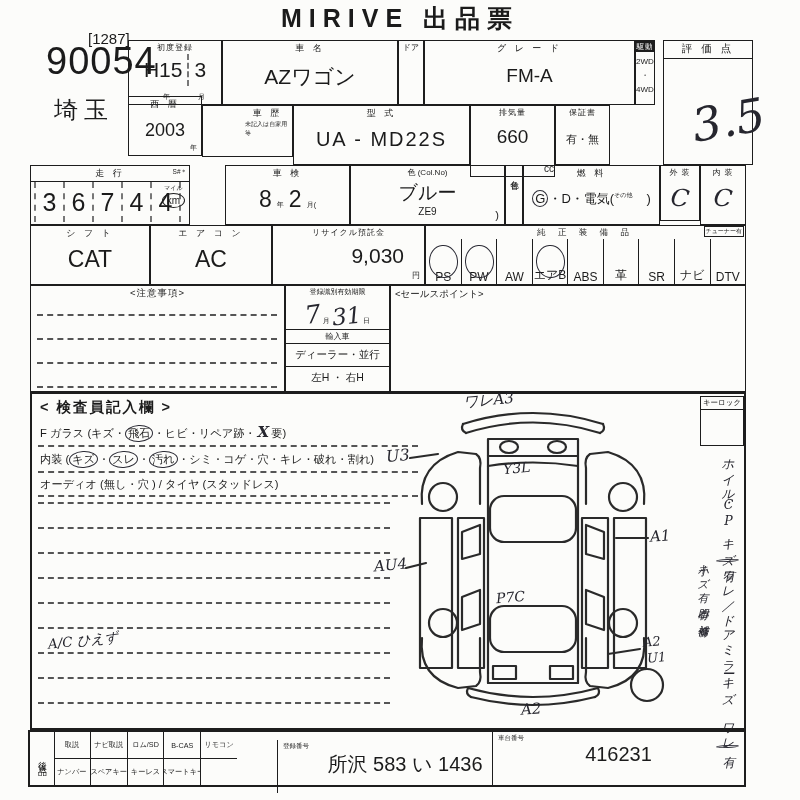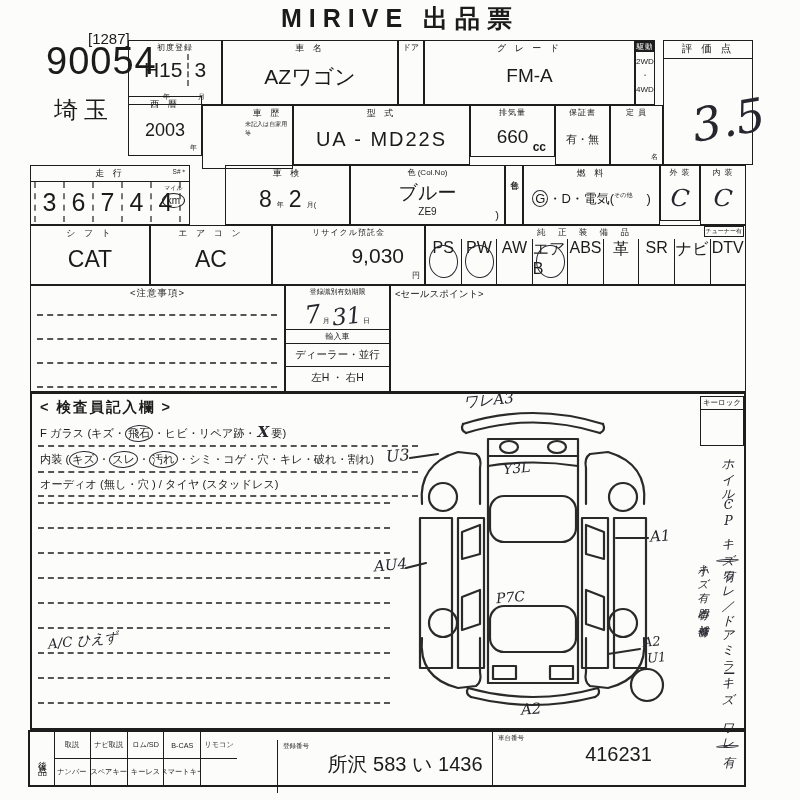--- a/index.html
+++ b/index.html
@@ -13,21 +13,21 @@
   .val{text-align:center;}
   .revlbl{background:#1d1d1d;color:#fff;letter-spacing:0;}
   .hand{font-family:"DejaVu Serif",serif;font-style:italic;color:#26262e;}
   .title{width:100%;text-align:center;font-size:25px;font-weight:bold;letter-spacing:7px;top:2px;left:0;}
   .dash{position:absolute;left:0;width:352px;border-bottom:2px dashed #555;}
   .insp-line{font-size:11.2px;white-space:nowrap;border-bottom:2px dashed #555;
              padding:2px 0 3px 2px;margin-bottom:2px;width:378px;}
   .circled{display:inline-block;border:1.6px solid #2b2b35;border-radius:50%;padding:0 2px;transform:rotate(-3deg);}
   .xmark{font-size:15px;font-weight:bold;padding:0 2px;}
   .equip-row{position:absolute;left:0;top:13px;right:0;bottom:0;display:flex;}
-  .equip-cell{flex:1;position:relative;border-left:1.5px solid #1d1d1d;display:flex;align-items:flex-start;justify-content:center;font-size:16px;}
+  .equip-cell{flex:1;position:relative;border-left:1.5px solid #1d1d1d;display:flex;align-items:flex-end;justify-content:center;font-size:12px;}
   .equip-cell:first-child{border-left:none;}
   .oval{position:absolute;left:3px;right:3px;top:6px;bottom:6px;border:1.8px solid #2b2b35;border-radius:50%;transform:rotate(-4deg);}
   .digit{width:27px;text-align:center;font-size:25px;border-left:2px dashed #777;line-height:40px;}
   .anno{position:absolute;white-space:nowrap;transform:rotate(-5deg);}
   .vtext{position:absolute;writing-mode:vertical-rl;text-orientation:upright;letter-spacing:1px;white-space:nowrap;}
   .disp-row{position:absolute;display:flex;box-sizing:border-box;}
   .disp-cell{flex:1;border-right:1.5px solid #1d1d1d;display:flex;align-items:center;justify-content:center;
              font-size:7.2px;white-space:nowrap;overflow:hidden;}
   .disp-cell:last-child{border-right:none;}
   .unit{font-size:7px;}
@@ -81,45 +81,41 @@
     <div class="lbl" style="border-bottom:1.5px solid #1d1d1d;padding-bottom:2px;font-size:10.5px;">評 価 点</div>
     <div class="hand" style="position:absolute;left:28px;top:52px;font-size:46px;transform:rotate(-10deg);">3.5</div>
   </div>
 
   <div class="cell" style="left:128px;top:96px;width:74px;height:60px;">
     <div class="lbl">西  暦</div>
     <div class="val" style="font-size:18px;margin-top:9px;">2003</div>
     <span class="abs unit" style="right:4px;bottom:2px;">年</span>
   </div>
 
-  <div class="cell" style="left:202px;top:105px;width:91px;height:64px;padding-left:40px;">
+  <div class="cell" style="left:202px;top:105px;width:91px;height:52px;padding-left:40px;">
     <div class="lbl">車  歴</div>
     <div style="font-size:6px;padding-left:2px;">未記入は自家用等</div>
   </div>
 
   <div class="cell" style="left:293px;top:105px;width:177px;height:60px;">
     <div class="lbl">型  式</div>
     <div class="val" style="font-size:20px;margin-top:8px;letter-spacing:2px;">UA - MD22S</div>
   </div>
 
-  <div class="cell" style="left:470px;top:105px;width:85px;height:52px;">
+  <div class="cell" style="left:470px;top:105px;width:85px;height:72px;">
     <div class="lbl small">排気量</div>
     <div class="val" style="font-size:19px;margin-top:8px;">660</div>
-    <span class="abs" style="right:8px;bottom:2px;font-size:12px;font-weight:bold;">cc</span>
+    <span class="abs" style="right:0;bottom:2px;font-size:10px;">cc</span>
   </div>
 
   <div class="cell" style="left:555px;top:105px;width:55px;height:60px;">
     <div class="lbl small">保証書</div>
     <div class="val" style="font-size:11px;margin-top:14px;">有・無</div>
   </div>
 
-  <div class="cell" style="left:610px;top:105px;width:53px;height:60px;">
-    <div class="lbl small">定  員</div>
-    <span class="abs unit" style="right:4px;bottom:2px;">名</span>
-  </div>
 
   <div class="cell" style="left:30px;top:165px;width:160px;height:60px;">
     <div class="lbl" style="border-bottom:1.4px solid #1d1d1d;padding-bottom:1px;">走  行</div>
     <span class="abs" style="right:2px;top:2px;font-size:6.5px;">S#＊</span>
     <div id="mileage-digits" style="position:absolute;left:3px;top:16px;display:flex;">
         <div class="digit">3</div>
         <div class="digit">6</div>
         <div class="digit">7</div>
         <div class="digit">4</div>
         <div class="digit">4</div>

